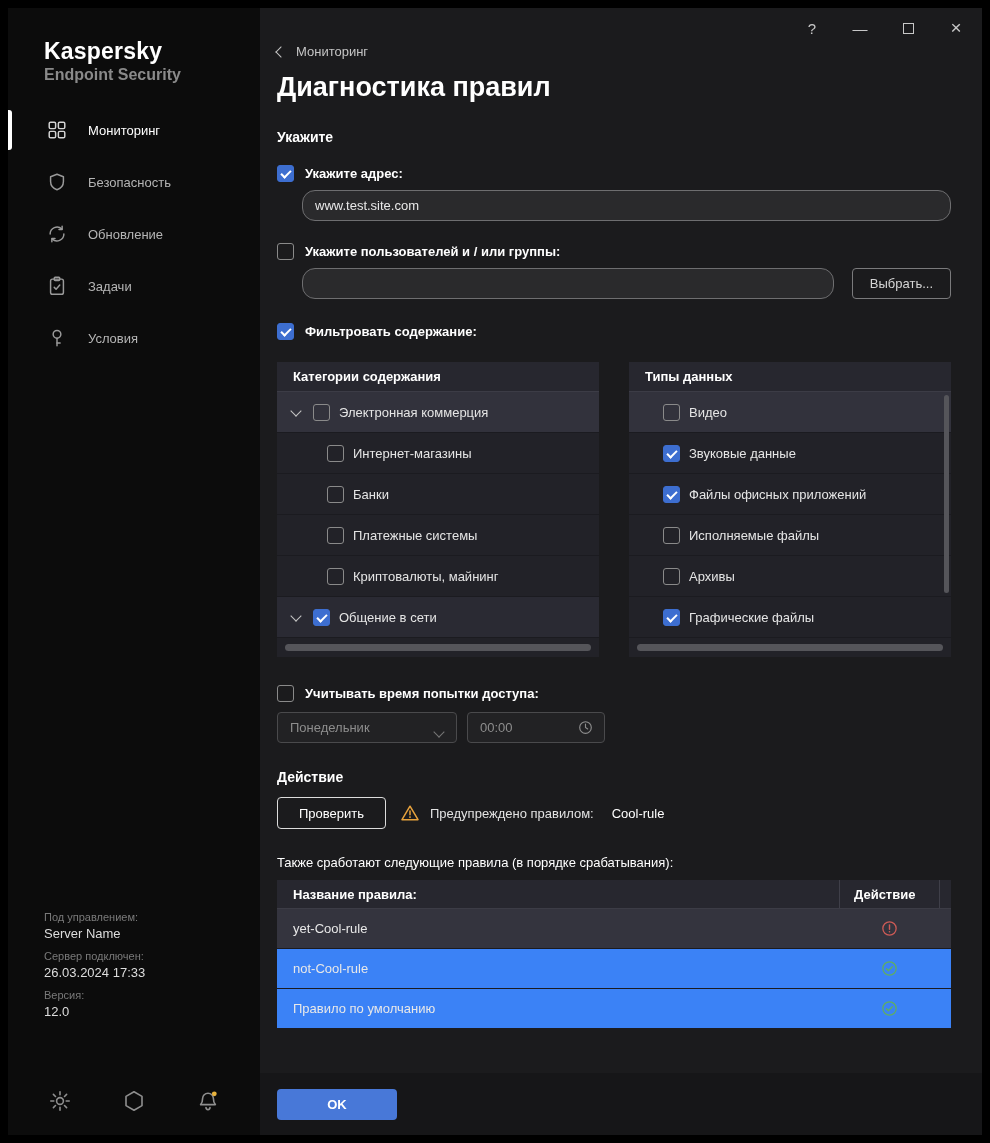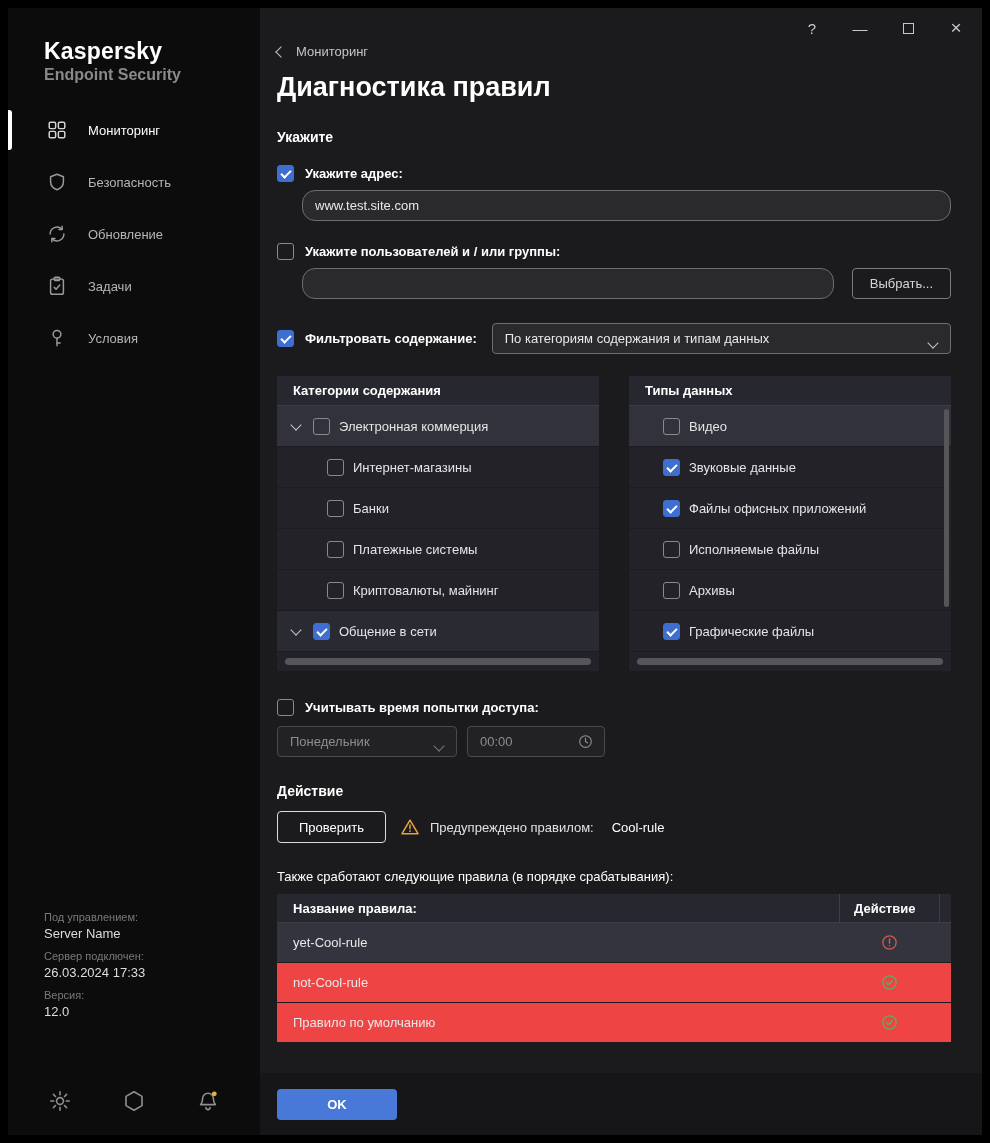--- a/index.html
+++ b/index.html
@@ -92,21 +92,21 @@
   .warn-icon svg { width:20px; height:20px; display:block; }
   .warn-text { font-size:13px; color:#e2e2e2; }
   .warn-rule { font-size:13px; color:#fff; margin-left:8px; }
 
   .table-intro { font-size:13px; font-weight:400; color:#fff; margin-top:26px; }
   .rules-table { margin-top:10px; }
   .thead { height:29px; background:#27272f; display:flex; align-items:stretch; border-bottom:1px solid #3c3c46; }
   .th-name { flex:1; padding-left:16px; font-size:13px; font-weight:700; color:#fff; display:flex; align-items:center; }
   .th-action { width:100px; padding-left:14px; font-size:13px; font-weight:700; color:#fff; display:flex; align-items:center; border-left:1px solid #3f3f49; }
   .th-gutter { width:12px; border-left:1px solid #3f3f49; }
-  .trow { height:40px; display:flex; align-items:center; border-bottom:1px solid #1b1b20; background:#ef4444; cursor:pointer; }
+  .trow { height:40px; display:flex; align-items:center; border-bottom:1px solid #1b1b20; background:#3b82f6; cursor:pointer; }
   .trow.hl { background:#34343e; }
   .trow-name { flex:1; padding-left:16px; font-size:13px; color:#e8e8e8; }
   .trow-status { width:100px; display:flex; justify-content:center; }
   .trow-gutter { width:12px; }
   .status-icon svg { width:19px; height:19px; display:block; }
 
   .footer-bar { position:absolute; left:0; right:0; bottom:0; height:62px; background:#161618; display:flex; align-items:center; padding-left:17px; }
   .btn-ok { width:120px; height:31px; background:#4878d8; border:none; border-radius:4px; color:#fff; font-size:13px; font-weight:700; cursor:pointer; font-family:inherit; }
 </style>
 </head>
@@ -239,24 +239,20 @@
         <span class="cb-label">Укажите пользователей и / или группы:</span>
       </div>
       <div class="input-row indent">
         <input class="text-input" type="text" value="" style="">
         <button class="btn-secondary">Выбрать...</button>
       </div>
 
       <div class="filter-row">
         <span class="checkbox checked"></span>
         <span class="cb-label">Фильтровать содержание:</span>
-        <div class="select filter-select">
-          <span>По категориям содержания и типам данных</span>
-          <span class="sel-chev"><span class="chev down"></span></span>
-        </div>
       </div>
 
       <div class="panels">
 
         <div class="panel">
           <div class="panel-header">Категории содержания</div>
           <div class="prow hl">
             <span class="chev-box">
                 <span class="chev down"></span>
               </span>

